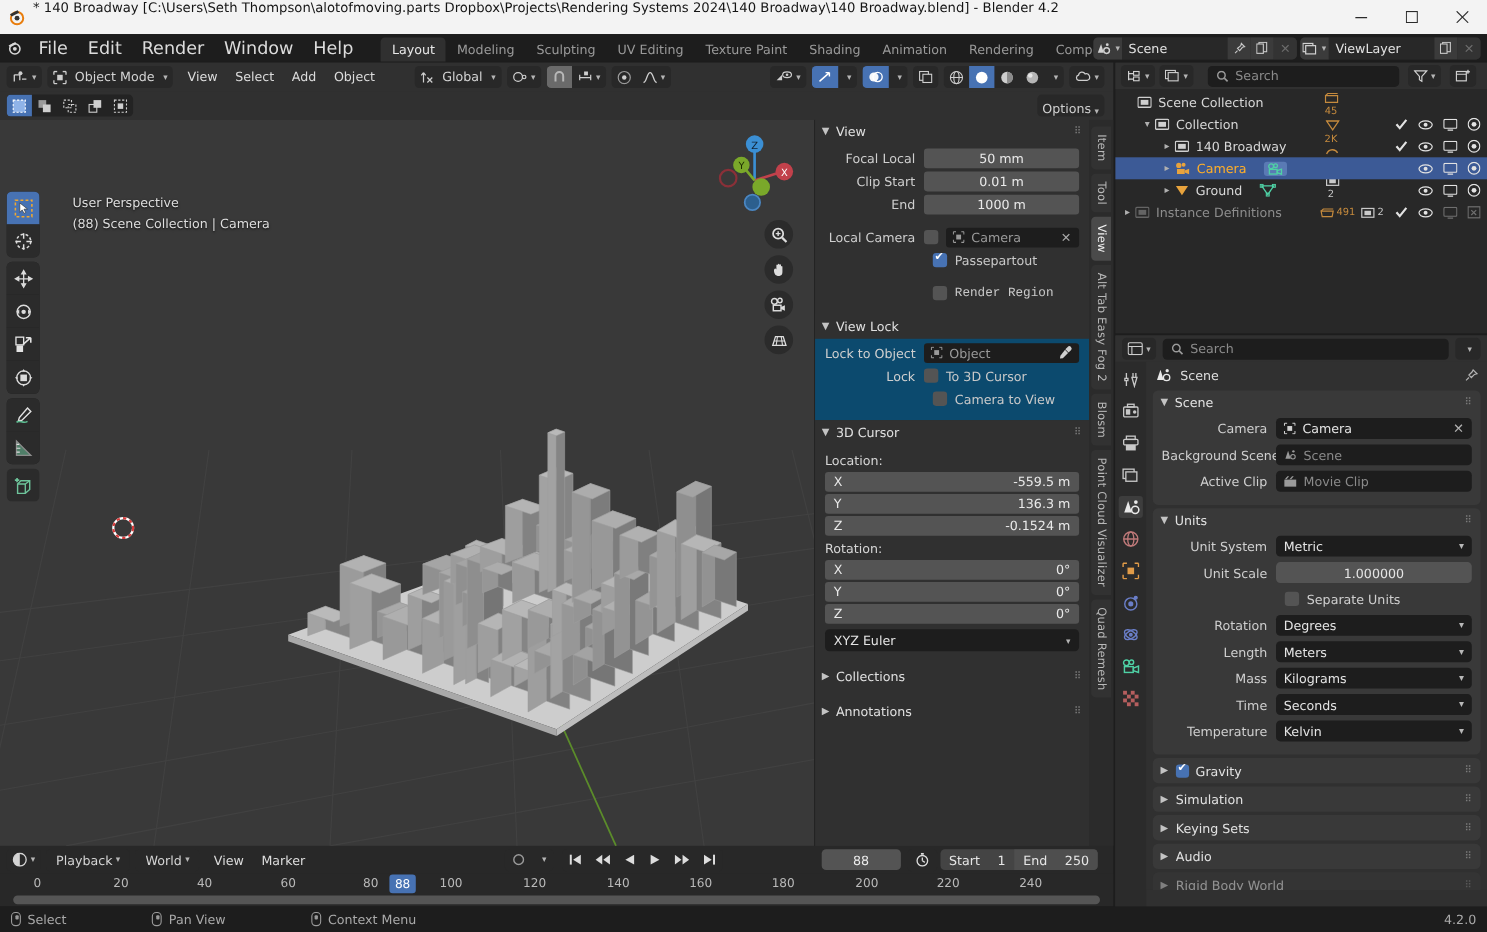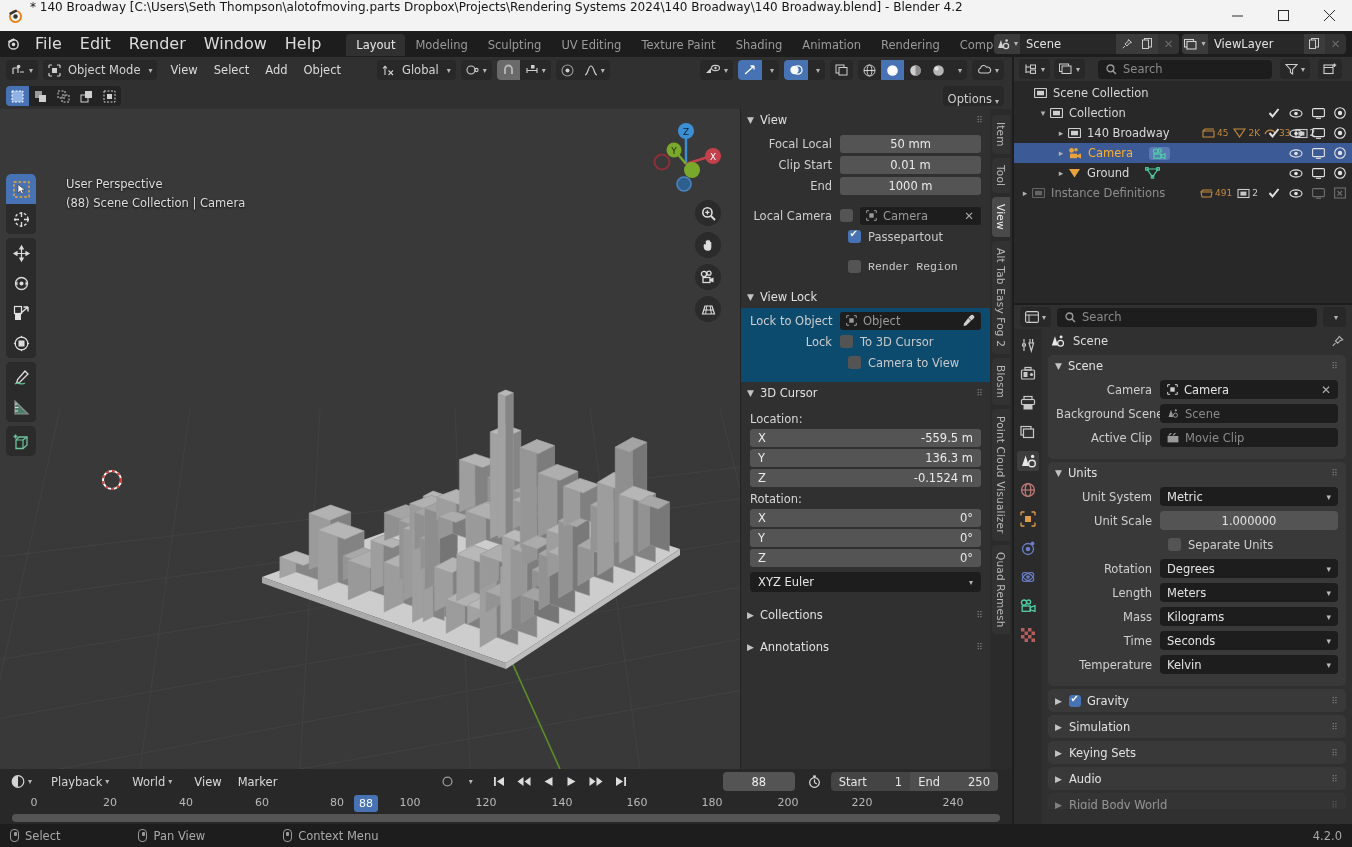--- a/index.html
+++ b/index.html
@@ -140,21 +140,21 @@
   .tl-header { height:25px; display:flex; align-items:center; padding:0 6px; }
   .tl-ruler { position:relative; height:20px; background:#282828; }
   .tl-tick { position:absolute; top:2px; font-size:11px; color:#b9b9b9; transform:translateX(-50%); }
   .tl-playhead { position:absolute; top:1px; height:17px; background:#4772b3; border-radius:3px;
     color:#fff; font-size:11px; display:flex; align-items:center; justify-content:center; padding:0 5px;
     transform:translateX(-50%); }
   .tl-scroll { position:absolute; left:12px; right:12px; bottom:2px; height:8px; background:#555; border-radius:4px;}
   .tl-framebox { height:19px; background:#545454; border-radius:4px; display:flex; align-items:center;
     justify-content:center; width:72px; font-size:11.5px; color:#eee; }
   .tl-se { height:19px; background:#444; border-radius:4px; display:flex; align-items:center; overflow:hidden;}
-  .tl-se .seg2 { padding:0 8px; height:19px; display:flex; align-items:center; gap:28px; font-size:11.5px; color:#e6e6e6;}
+  .tl-se .seg2 { padding:0 8px; height:19px; display:flex; align-items:center; gap:16px; font-size:11.5px; color:#e6e6e6;}
 
   
   .statusbar { position:absolute; left:0; top:824px; width:1352px; height:23px; background:#1d1d1d;
     display:flex; align-items:center; padding:0 10px; font-size:11.5px; color:#a9a9a9; }
   .sb-item { display:flex; align-items:center; gap:6px; margin-right:78px; }
   .sb-ver { margin-left:auto; color:#a9a9a9; }
   .mouse-ico { width:9px; height:13px; border:1px solid #9a9a9a; border-radius:4px; position:relative; display:inline-block;}
   .mouse-ico:after{content:"";position:absolute;left:2.5px;top:1.5px;width:3.5px;height:4px;background:#9a9a9a;border-radius:1px;}
   .mouse-ico.r:after{left:auto;right:2px;}
   .mouse-ico.m:after{left:3px;width:2.5px;}
@@ -1051,21 +1051,21 @@
 
       <div class="ol-row" style="padding-left:40px;">
         <span class="twist">▸</span>
         <span style="margin-right:6px;">
           <svg width="13" height="12" viewBox="0 0 13 12">
               <rect x="0.5" y="1.5" width="12" height="9" rx="1" fill="none" stroke="#cfcfcf" stroke-width="1.2"></rect>
               <rect x="3" y="3.8" width="7" height="4.5" fill="#cfcfcf"></rect>
             </svg>
         </span>
         <span class="oltxt">140 Broadway</span>
-        <span class="ol-counts" style="position:absolute;left:180px;">
+        <span class="ol-counts" style="position:absolute;left:180px;flex-direction:column;">
           <svg width="13" height="11" viewBox="0 0 13 11">
               <path d="M1 3 L12 3 L12 9 L1 9 Z" fill="none" stroke="#c58a3d" stroke-width="1.1"></path>
               <path d="M1 3 L3 1 L12 1" fill="none" stroke="#c58a3d" stroke-width="1.1"></path>
             </svg>
           <span>45</span>
           <svg width="13" height="11" viewBox="0 0 13 11" style="margin-left:3px;">
               <path d="M1 1 L12 1 L6.5 9 Z" fill="none" stroke="#c58a3d" stroke-width="1.2"></path>
             </svg>
           <span>2K</span>
           <svg width="13" height="11" viewBox="0 0 13 11" style="margin-left:2px;">
@@ -1609,21 +1609,21 @@
       <span class="tl-tick" style="left:186px;">40</span>
       <span class="tl-tick" style="left:262px;">60</span>
       <span class="tl-tick" style="left:337px;">80</span>
       <span class="tl-tick" style="left:410px;">100</span>
       <span class="tl-tick" style="left:486px;">120</span>
       <span class="tl-tick" style="left:562px;">140</span>
       <span class="tl-tick" style="left:637px;">160</span>
       <span class="tl-tick" style="left:712px;">180</span>
       <span class="tl-tick" style="left:788px;">200</span>
       <span class="tl-tick" style="left:862px;">220</span>
-      <span class="tl-tick" style="left:937px;margin-left:16px;">240</span>
+      <span class="tl-tick" style="left:937px;">240</span>
       <span class="tl-playhead" style="left:366px;">88</span>
     </div>
     <div class="tl-scroll"></div>
   </div>
 
   <div class="statusbar">
     <span class="sb-item">
       <span class="mouse-ico"></span>
       <span>Select</span>
     </span>

